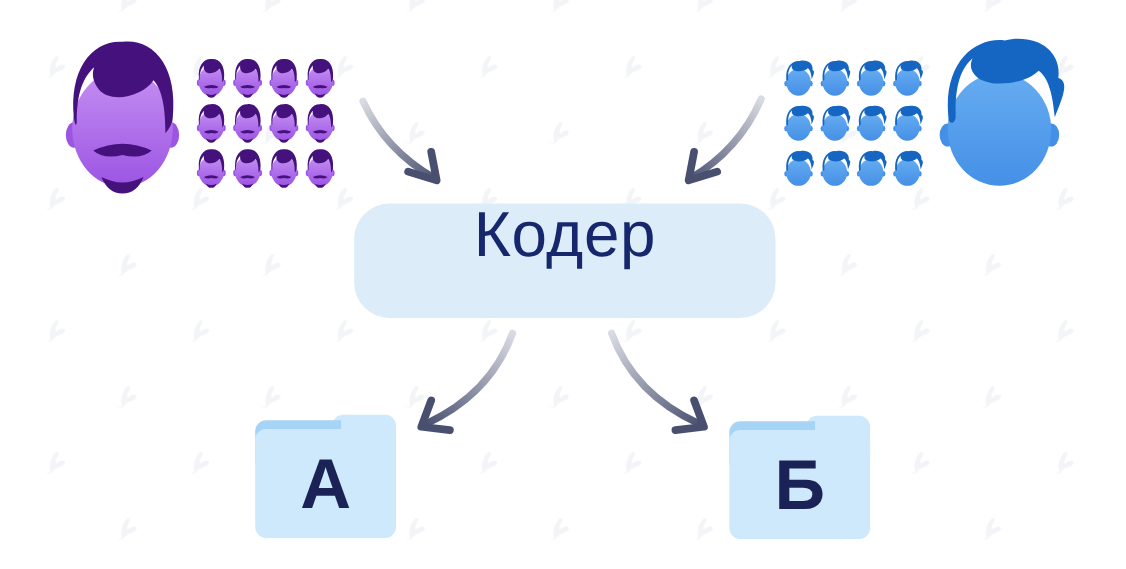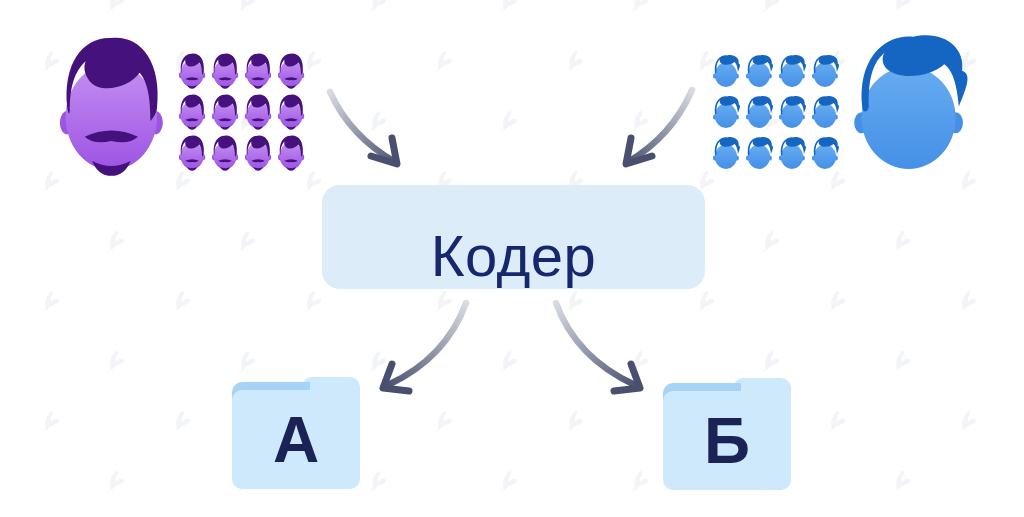--- a/index.html
+++ b/index.html
@@ -18,22 +18,22 @@
   .big-face-right{left:850px;top:27px;}
   .face-grid{display:grid;gap:4px;}
   .grid-left{left:178px;top:52px;grid-template-columns:repeat(4,29px);}
   .grid-right{left:712px;top:52px;grid-template-columns:repeat(4,29px);}
   .mini-face{width:29px;height:37px;display:block;}
 
   
   .coder-box{
     left:322px;top:185px;width:383px;height:104px;
     background:var(--box-bg,#dcecf8);
-    border-radius:18px;
-    display:flex;align-items:flex-end;justify-content:center;
+    border-radius:32px;
+    display:flex;align-items:flex-start;justify-content:center;
   }
   .coder-box span{
     color:var(--box-text,#17276d);
     font-size:58px;font-weight:500;letter-spacing:.5px;line-height:1;
     padding-bottom:4px;
   }
 
   
   .folder{width:128px;height:112px;}
   .folder-a{left:232px;top:377px;}

